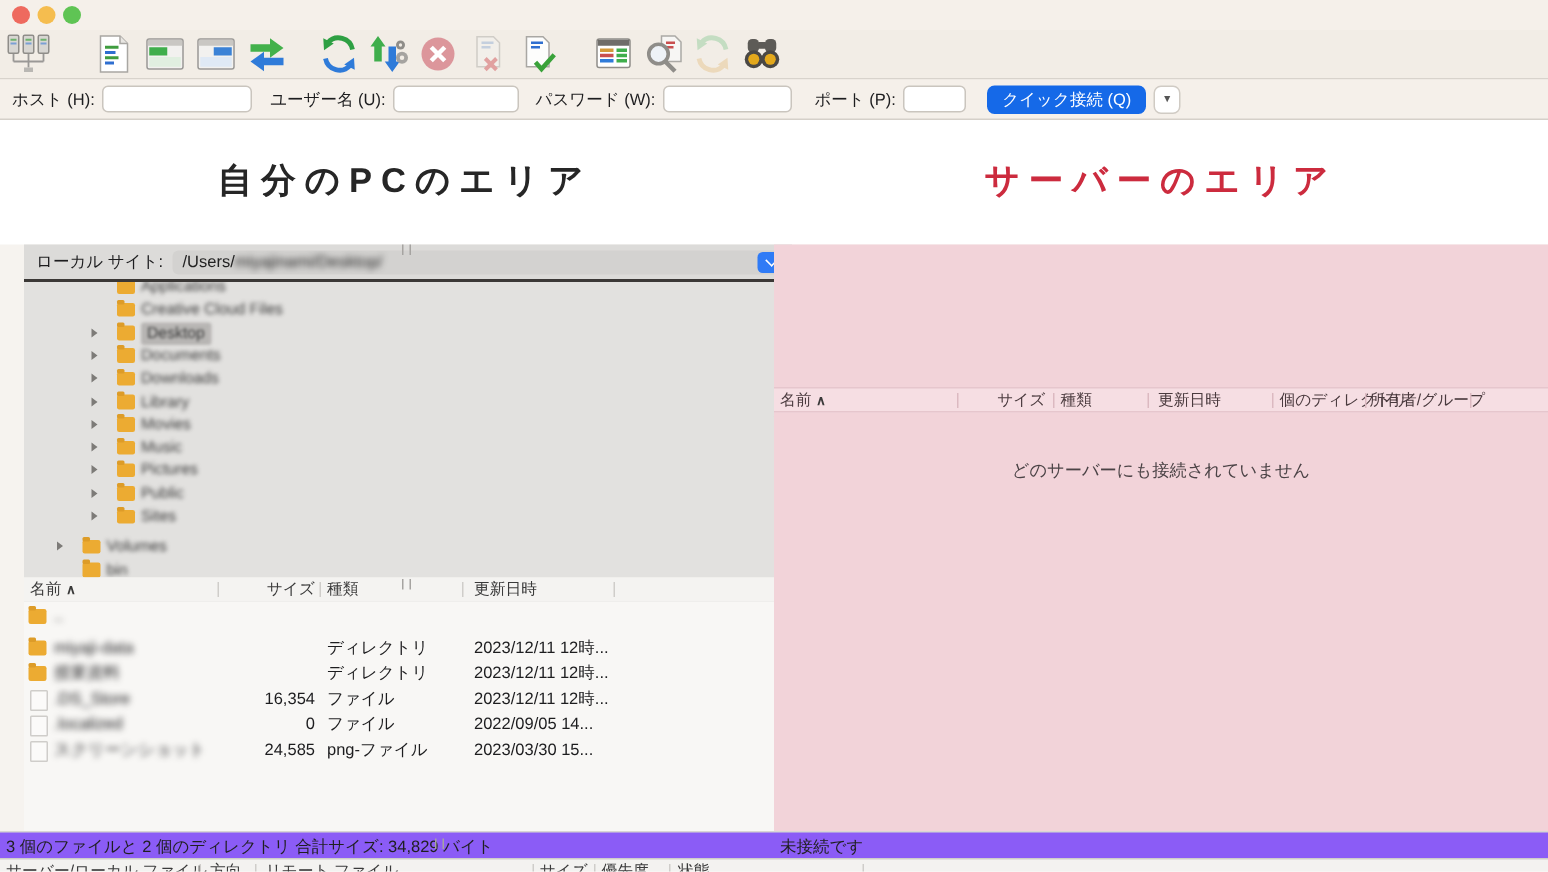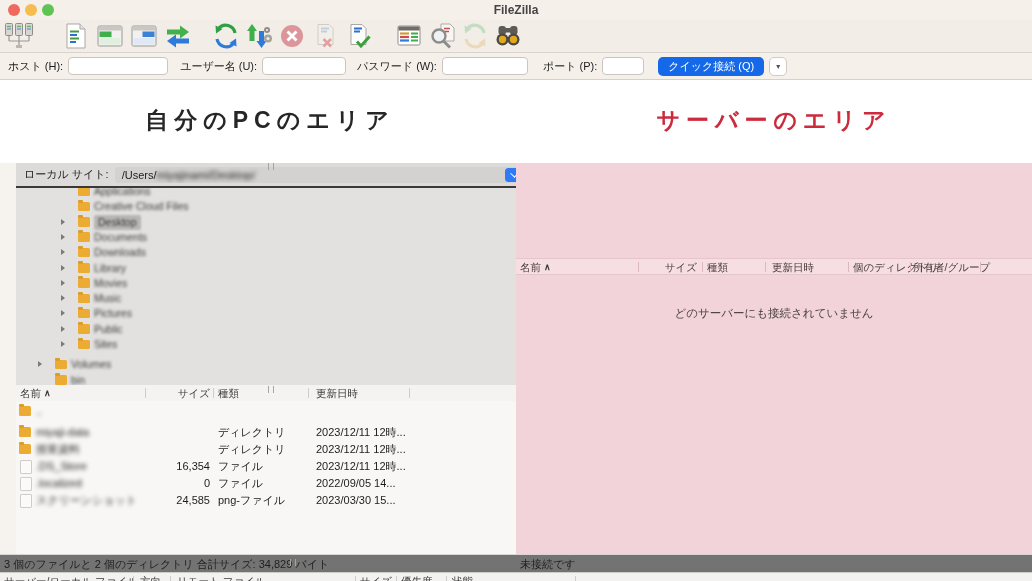--- a/index.html
+++ b/index.html
@@ -49,34 +49,33 @@
   .fname{position:absolute;left:20px;max-width:100px;overflow:hidden;white-space:nowrap;filter:blur(2px)}
   .fsize{position:absolute;left:118px;width:76px;text-align:right}
   .ftype{position:absolute;left:202px}.fdate{position:absolute;left:300px}
   .ficonF{position:absolute;left:3px;top:3px;width:12px;height:9.5px;background:#ecab32;border-radius:1.5px}
   .ficonF::before{content:"";position:absolute;top:-2px;left:0;width:5px;height:3px;background:#dd9c28;border-radius:1px}
   .ficonD{position:absolute;left:4px;top:2px;width:10px;height:12px;background:#fbfaf9;border:1px solid #cfcdca;border-radius:1px}
   .rempty{position:absolute;top:25px;left:0;right:0;height:70px}
   .rheader{position:absolute;top:95px;left:0;width:516px;height:15px;background:#f6dee3;border-top:1px solid #e6c6cd;border-bottom:1px solid #e6c6cd;font-size:10.5px;color:#4a3a3e}
   .rheader .hdiv{background:#dcb9c1}
   .rmsg{position:absolute;top:143px;left:0;width:100%;text-align:center;font-size:11.5px;color:#4b4346}
-  .statusbar{height:17px;background:#737373;border-top:1px solid #d8d6d3;position:relative;font-size:11px;color:#1f1f1f}
+  .statusbar{height:17px;background:#8b5cf6;border-top:1px solid #d8d6d3;position:relative;font-size:11px;color:#1f1f1f}
   .stat{position:absolute;top:2px;white-space:nowrap}
   .queuebar{height:10px;background:#f3f2f0;border-top:1px solid #cfcdca;position:relative;overflow:hidden;font-size:10.5px;color:#3a3a3a}
   .qcol{position:absolute;top:2px;line-height:13px;white-space:nowrap}
   .qdiv{position:absolute;top:3px;width:1px;height:10px;background:#cfcdca}
 </style>
 </head>
 <body>
 
 <div class="titlebar">
   <span class="tl red"></span>
   <span class="tl yellow"></span>
   <span class="tl green"></span>
-  <span class="wtitle">FileZilla</span>
 </div>
 
 <div class="toolbar">
   <span class="tbtn" style="margin-left:4px">
       <svg viewBox="0 0 30 28" width="30">
         <g stroke="#9a9896" fill="none" stroke-width="1.2">
           <path d="M5 14v5M15 14v3M25 14v5M5 19h20M15 17v6"></path>
         </g>
         <g fill="#d8d6d2" stroke="#8f8d89">
           <rect x="1.5" y="1.5" width="7" height="12" rx="1"></rect>

